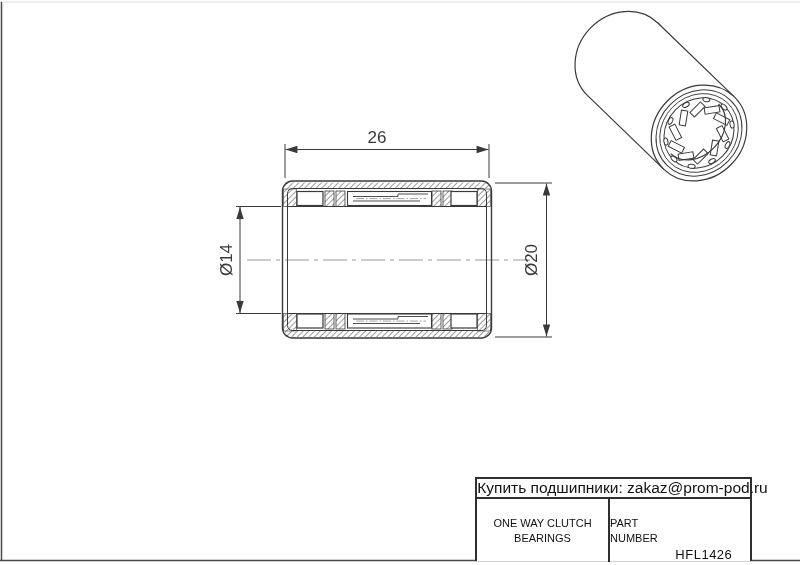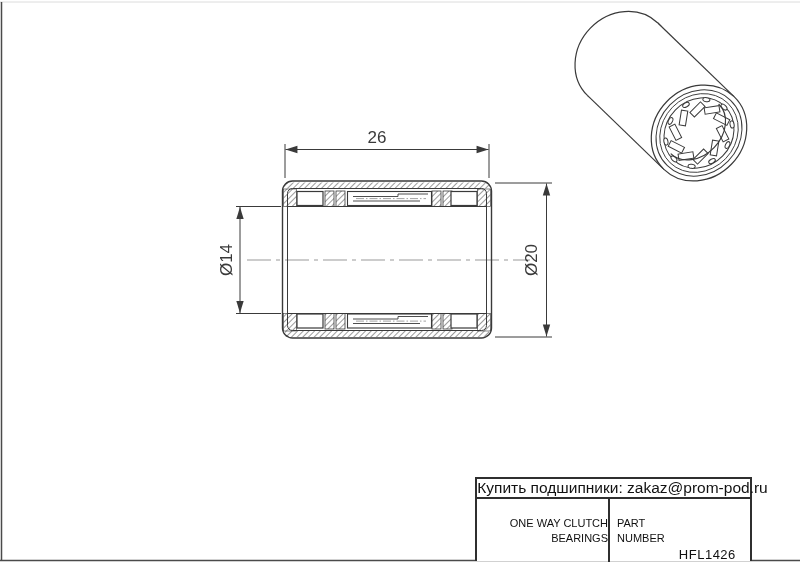--- a/index.html
+++ b/index.html
@@ -24,25 +24,25 @@
     color:#111111;
   }
   .tb-row1 {
     height:35px; border-bottom:2px solid #2f2f2f;
     display:flex; align-items:center; justify-content:center;
     font-size:15.5px; padding-left:18px; white-space:nowrap;
   }
   .tb-row2 { flex:1; display:flex; }
   .tb-product {
     width:131px; border-right:2px solid #2f2f2f;
-    display:flex; flex-direction:column; align-items:flex-end; justify-content:center;
+    display:flex; flex-direction:column; align-items:center; justify-content:center;
     font-size:11px; line-height:1.3; text-align:center;
   }
   .tb-part { flex:1; display:flex; align-items:center; }
-  .tb-part-label { font-size:11px; line-height:1.3; padding-left:7px; }
+  .tb-part-label { font-size:11px; line-height:1.3; padding-left:0; }
   .tb-part-number { flex:1; text-align:center; font-size:13px; letter-spacing:0.5px;margin-top:48px; }
 </style>
 </head>
 <body>
 
 <svg id="drawing-svg" width="800" height="565" viewBox="0 0 800 565" xmlns="http://www.w3.org/2000/svg">
   <defs>
     <pattern id="hatch" patternUnits="userSpaceOnUse" width="4" height="4" patternTransform="rotate(45)">
       <line x1="0" y1="0" x2="0" y2="4" stroke="#3a3a3a" stroke-width="1"></line>
     </pattern>

